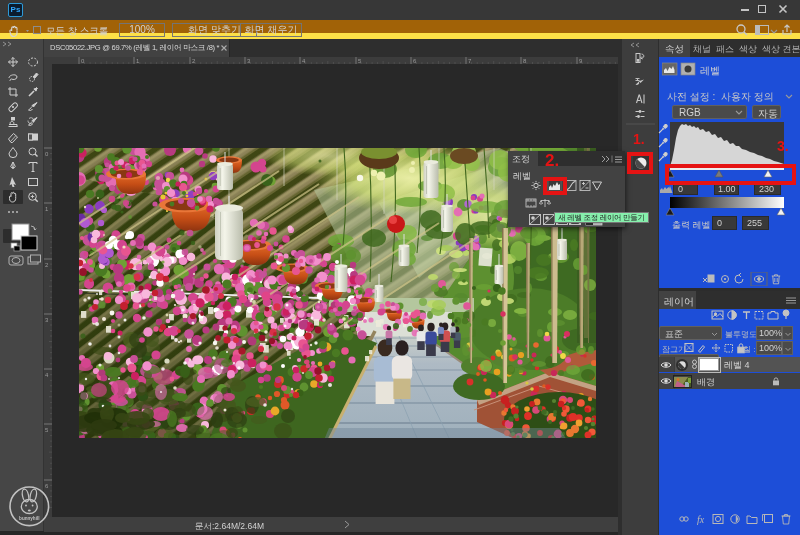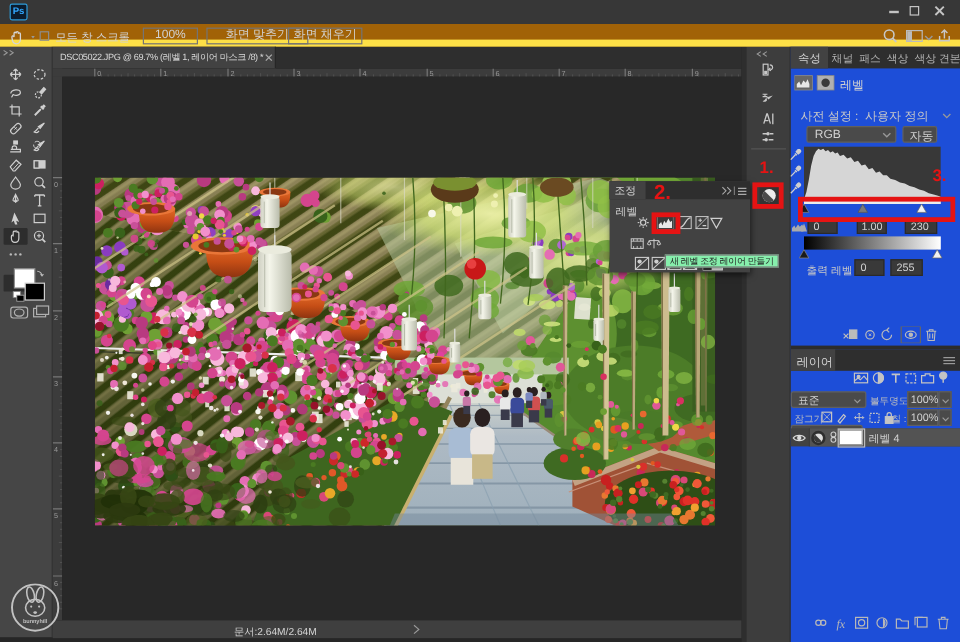--- a/index.html
+++ b/index.html
@@ -2480,20 +2480,40 @@
         <path d="M1.3,1.3 A3.8,3.8 0 0 0 6.7,6.7 z" fill="#3a3a3a"></path>
       </svg>
     <svg class="abs" style="left:32px;top:2px;" width="7" height="11">
         <circle cx="3.5" cy="3" r="2" stroke="#ccc" fill="none" stroke-width="0.9"></circle>
         <circle cx="3.5" cy="7.5" r="2" stroke="#ccc" fill="none" stroke-width="0.9"></circle>
       </svg>
     <div class="abs" style="left:40px;top:1px;width:20px;height:13px;background:#fff;border:1px solid #999;"></div>
     <div class="abs" style="left:38.5px;top:-0.5px;width:23px;height:16px;border:1px solid #bbb;"></div>
     <span class="txt abs" style="left:65px;top:2px;font-size:9px;">레벨 4</span>
   </div>
+  <div class="abs" style="left:0;top:334px;width:141px;height:16px;background:#424242;">
+    <svg class="abs" style="left:1px;top:3px;" width="12" height="10">
+        <path d="M1,5 C3,2 9,2 11,5 C9,8 3,8 1,5 z" stroke="#ddd" fill="none"></path>
+        <circle cx="6" cy="5" r="1.8" fill="#ddd"></circle>
+      </svg>
+    <div class="abs" style="left:15px;top:0;width:1px;height:16px;background:#3c3c3c;"></div>
+    <div class="abs" style="left:14px;top:1.5px;width:19px;height:13px;border:1px solid #222;overflow:hidden;"><svg width="19" height="13">
+          <rect width="19" height="13" fill="#4a5a20"></rect>
+          <polygon points="0,0 14,0 5,13 0,13" fill="#8a8a4e"></polygon>
+          <polygon points="3,4 12,9 6,13 1,9" fill="#c06088"></polygon>
+          <rect x="11" y="5" width="4" height="8" fill="#9ab0b8"></rect>
+          <rect x="14" y="1" width="5" height="5" fill="#7aa038"></rect>
+          <circle cx="4" cy="2.5" r="1.5" fill="#d87028"></circle>
+        </svg></div>
+    <span class="txt abs" style="left:38px;top:3px;font-size:9px;">배경</span>
+    <svg class="abs" style="left:113px;top:4px;" width="8" height="9">
+        <rect x="1" y="3.5" width="6" height="4.8" fill="#bbb"></rect>
+        <path d="M2.2,3.5 v-0.8 a1.8,1.8 0 0 1 3.6,0 v0.8" stroke="#bbb" fill="none" stroke-width="0.9"></path>
+      </svg>
+  </div>
 
   <svg class="abs" style="left:17px;top:473px;" width="122" height="14">
     <g stroke="#b8b8b8" fill="none" stroke-width="1">
       <g transform="translate(8,7)">
           <circle cx="-2" r="2.2"></circle>
           <circle cx="2" r="2.2"></circle>
         </g>
       <text x="21" y="11" font-size="10" font-style="italic" fill="#b8b8b8" stroke="none" font-family="Liberation Serif">fx</text>
       <g transform="translate(42,7)">
           <rect x="-5" y="-4.5" width="10" height="9"></rect>

